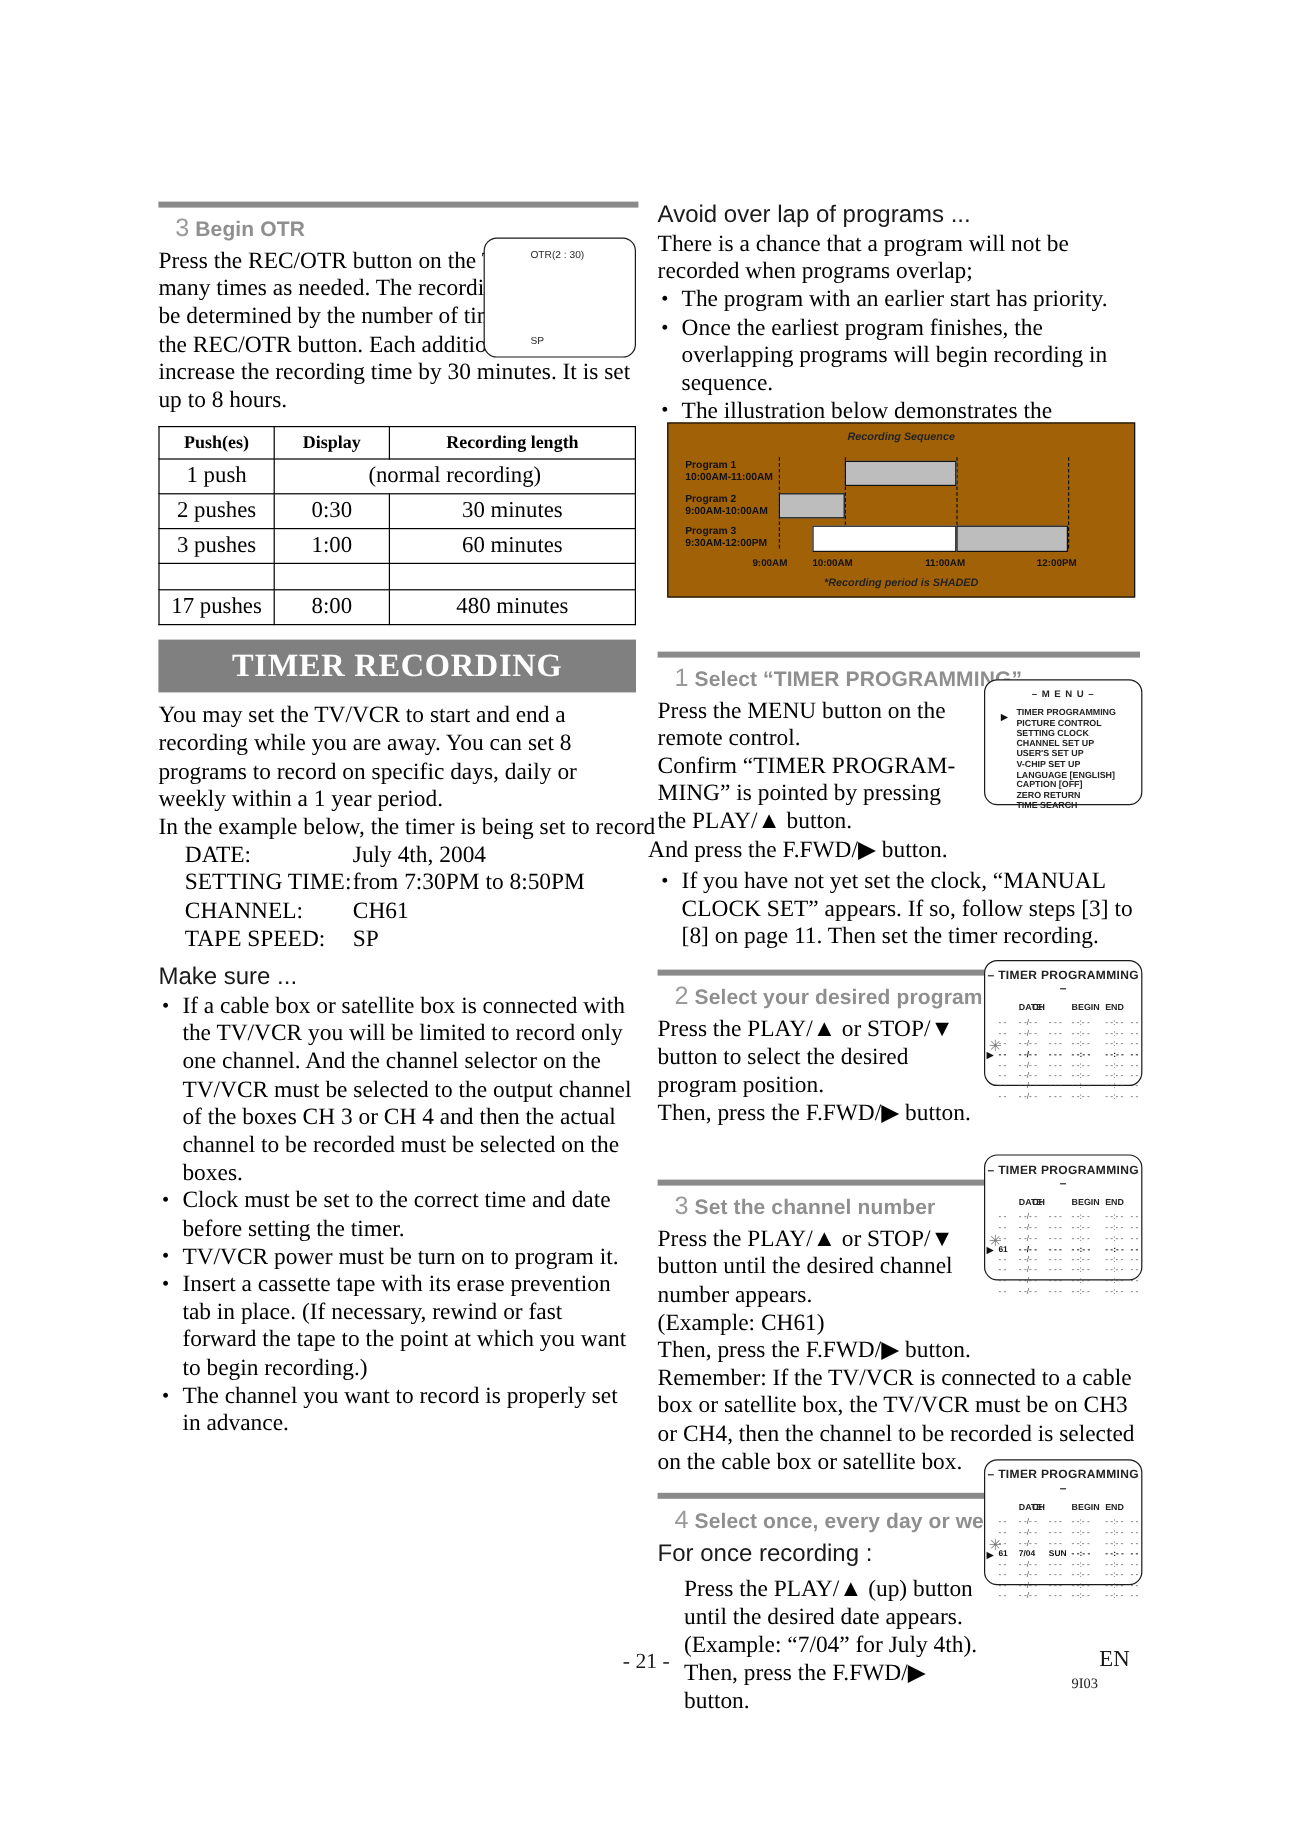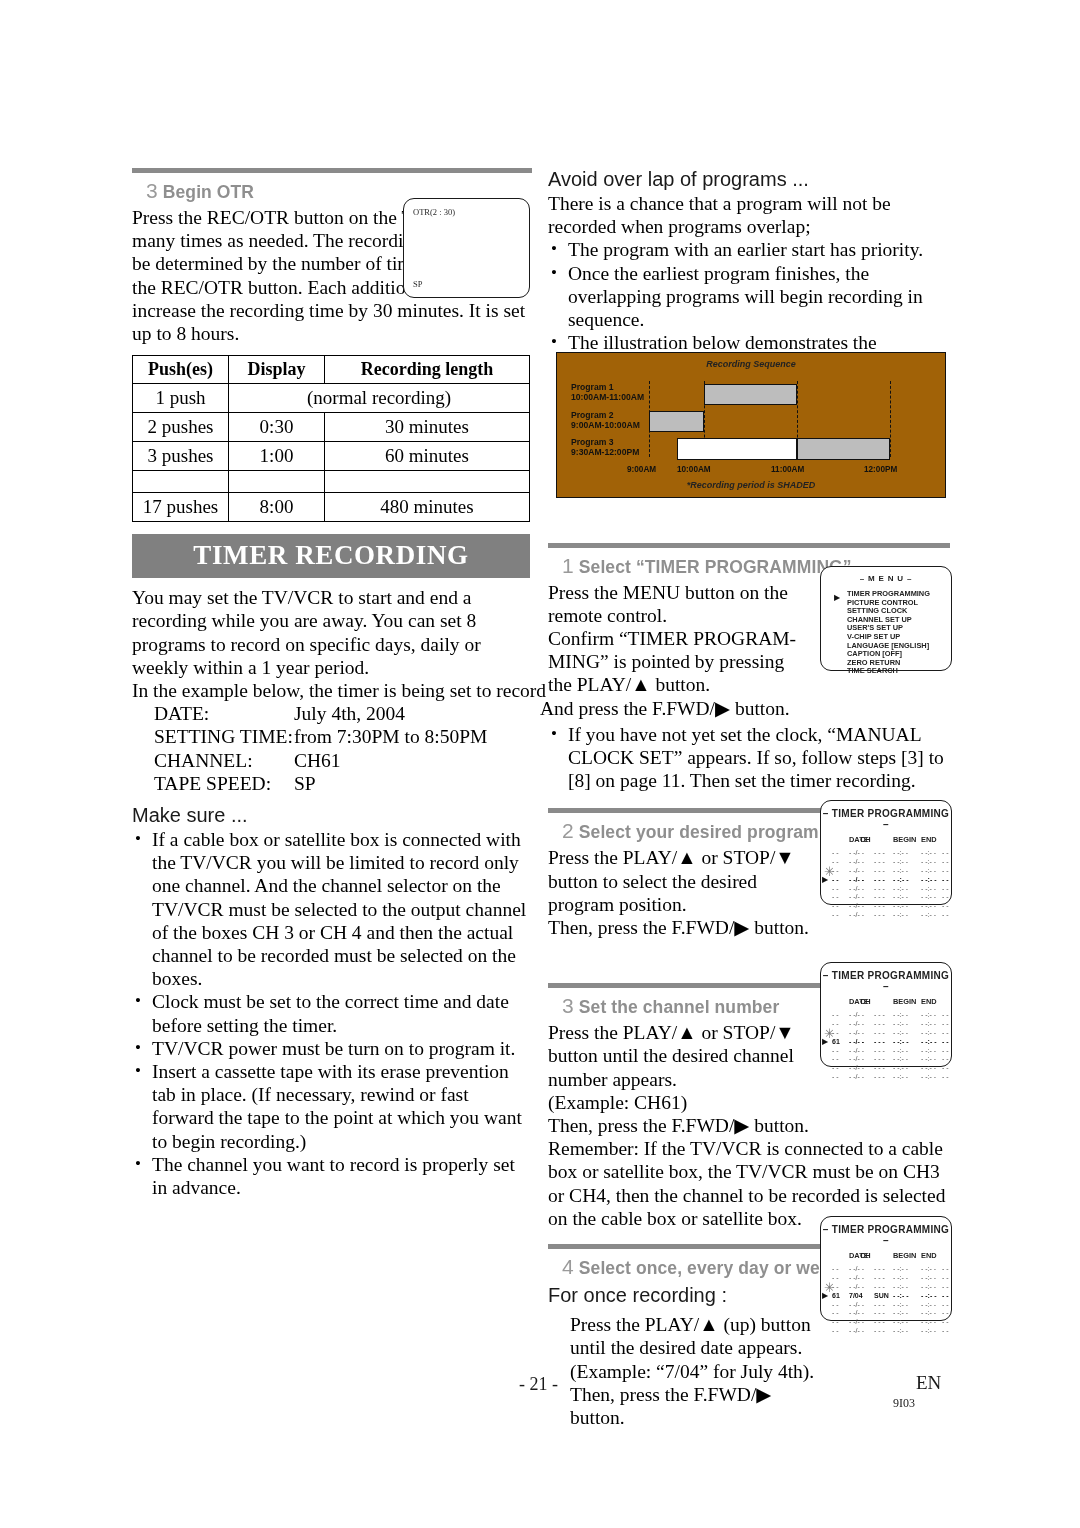--- a/index.html
+++ b/index.html
@@ -70,21 +70,21 @@
     margin-top:10px;
     font-family:"Liberation Serif", serif;
     font-size:19px;
   }
   table.pushes th, table.pushes td {
     border:1px solid #000;
     text-align:center;
     padding:3px 2px;
     height:27px;
   }
-  table.pushes th { font-weight:bold; font-size:18px; }
+  table.pushes th { font-weight:bold; font-size:15px; }
   table.pushes tr.blank td { height:22px; }
   table.pushes col.c1 { width:96px; }
   table.pushes col.c2 { width:96px; }
 
   
   .banner {
     background:#808080;
     color:#ffffff;
     font-family:"Liberation Serif", serif;
     font-weight:bold;
@@ -107,22 +107,22 @@
     border-radius:11px;
     background:#fff;
     position:relative;
   }
   .screen-otr {
     position:absolute; left:403px; top:198px;
     width:127px; height:100px;
   }
   .screen-otr .lbl {
     position:absolute;
-    font-family:Liberation Serif, serif;
-    font-size:8.5px; color:#2a2a2a;
+    font-family:Liberation Sans, sans-serif;
+    font-size:8.5px; color:#2a2a2a;margin-left:29px;
   }
   .screen-otr .lbl.t { left:9px; top:8px; }
   .screen-otr .lbl.b { left:9px; bottom:8px; }
 
   
   .osd-menu {
     position:absolute;
     width:132px; height:105px;
   }
   .osd-menu .title {

